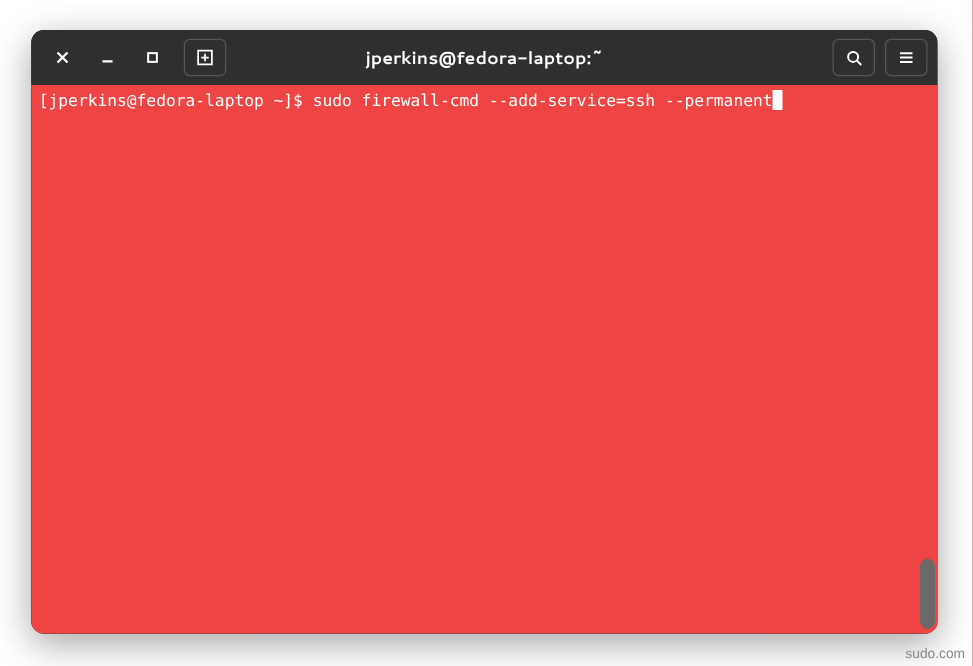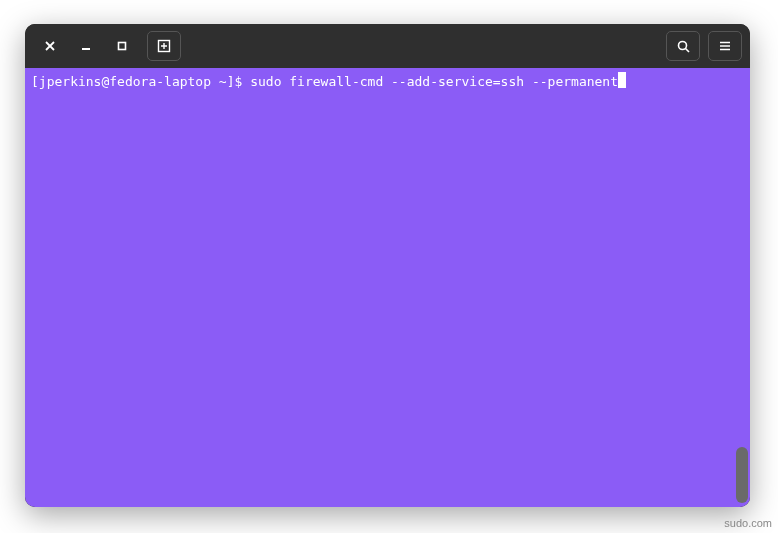--- a/index.html
+++ b/index.html
@@ -85,21 +85,21 @@
       height: 30px;
       display: flex;
       align-items: center;
       justify-content: center;
       border-radius: 5px;
       border: 1px solid #555;
       cursor: pointer;
     }
     .terminal-body {
       flex: 1;
-      background: #8b5cf6;
+      background: #ef4444;
       padding: 4px 6px;
       position: relative;
       font-family: "DejaVu Sans Mono", "Liberation Mono", "Courier New", monospace;
       font-size: 13px;
       line-height: 18px;
       color: #ffffff;
       white-space: pre;
     }
     .prompt-line {
       display: inline;
@@ -153,20 +153,21 @@
         </svg>
       </div>
       <div class="new-tab-btn">
         <svg width="16" height="16" viewBox="0 0 16 16">
           <rect x="2.5" y="2.5" width="11" height="11" fill="none" stroke="#fff" stroke-width="1.4"></rect>
           <line x1="8" y1="5" x2="8" y2="11" stroke="#fff" stroke-width="1.4"></line>
           <line x1="5" y1="8" x2="11" y2="8" stroke="#fff" stroke-width="1.4"></line>
         </svg>
       </div>
     </div>
+    <div class="titlebar-title">jperkins@fedora-laptop:~</div>
     <div class="titlebar-right">
       <div class="tb-right-btn">
         <svg width="15" height="15" viewBox="0 0 15 15">
           <circle cx="6.5" cy="6.5" r="4" fill="none" stroke="#fff" stroke-width="1.6"></circle>
           <line x1="9.5" y1="9.5" x2="13" y2="13" stroke="#fff" stroke-width="1.6"></line>
         </svg>
       </div>
       <div class="tb-right-btn">
         <svg width="14" height="14" viewBox="0 0 14 14">
           <line x1="2" y1="3.5" x2="12" y2="3.5" stroke="#fff" stroke-width="1.6"></line>

